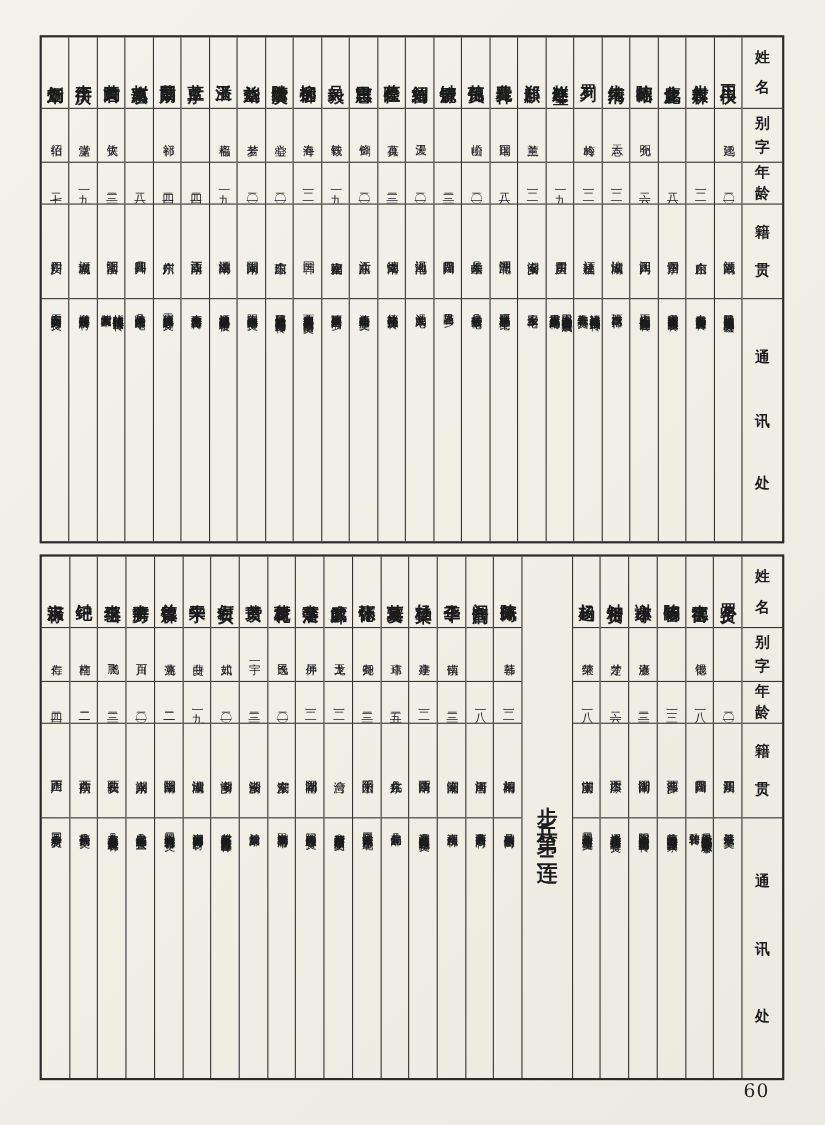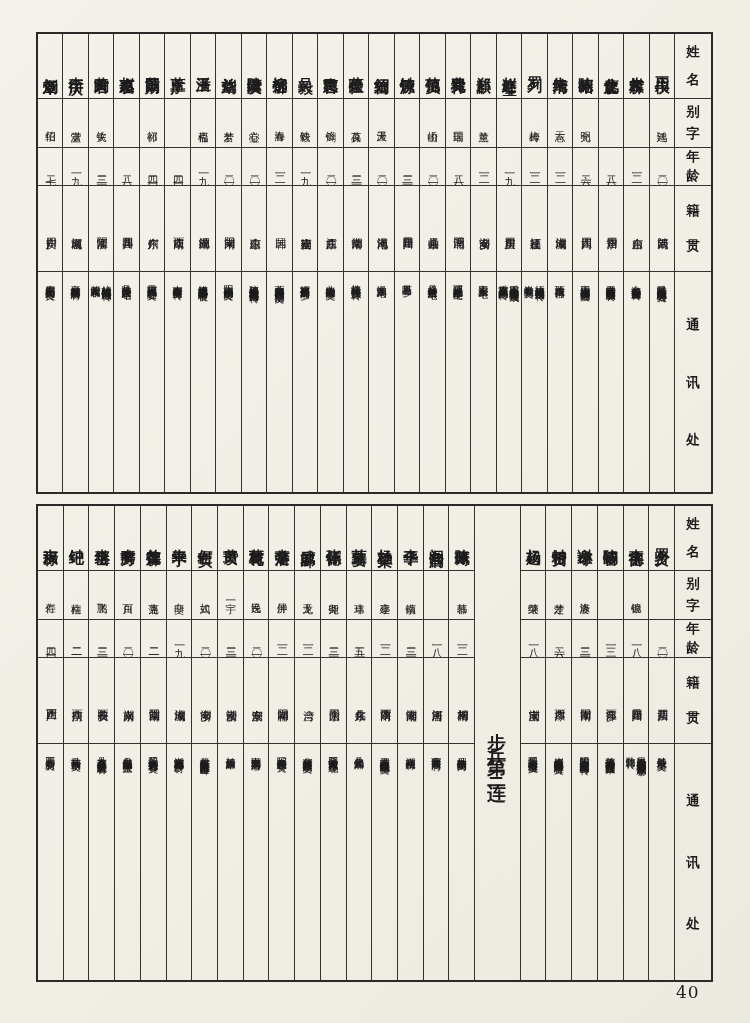--- a/index.html
+++ b/index.html
@@ -936,14 +936,14 @@
         </div>
         <div class="c c-origin">
           <span class="vtext">广西同正</span>
         </div>
         <div class="c c-addr">
           <span class="vtext">同正县新安村交</span>
         </div>
       </div>
     </section>
 
-  <div class="page-number">40</div>
+  <div class="page-number">60</div>
 </div>
 
 </body></html>

